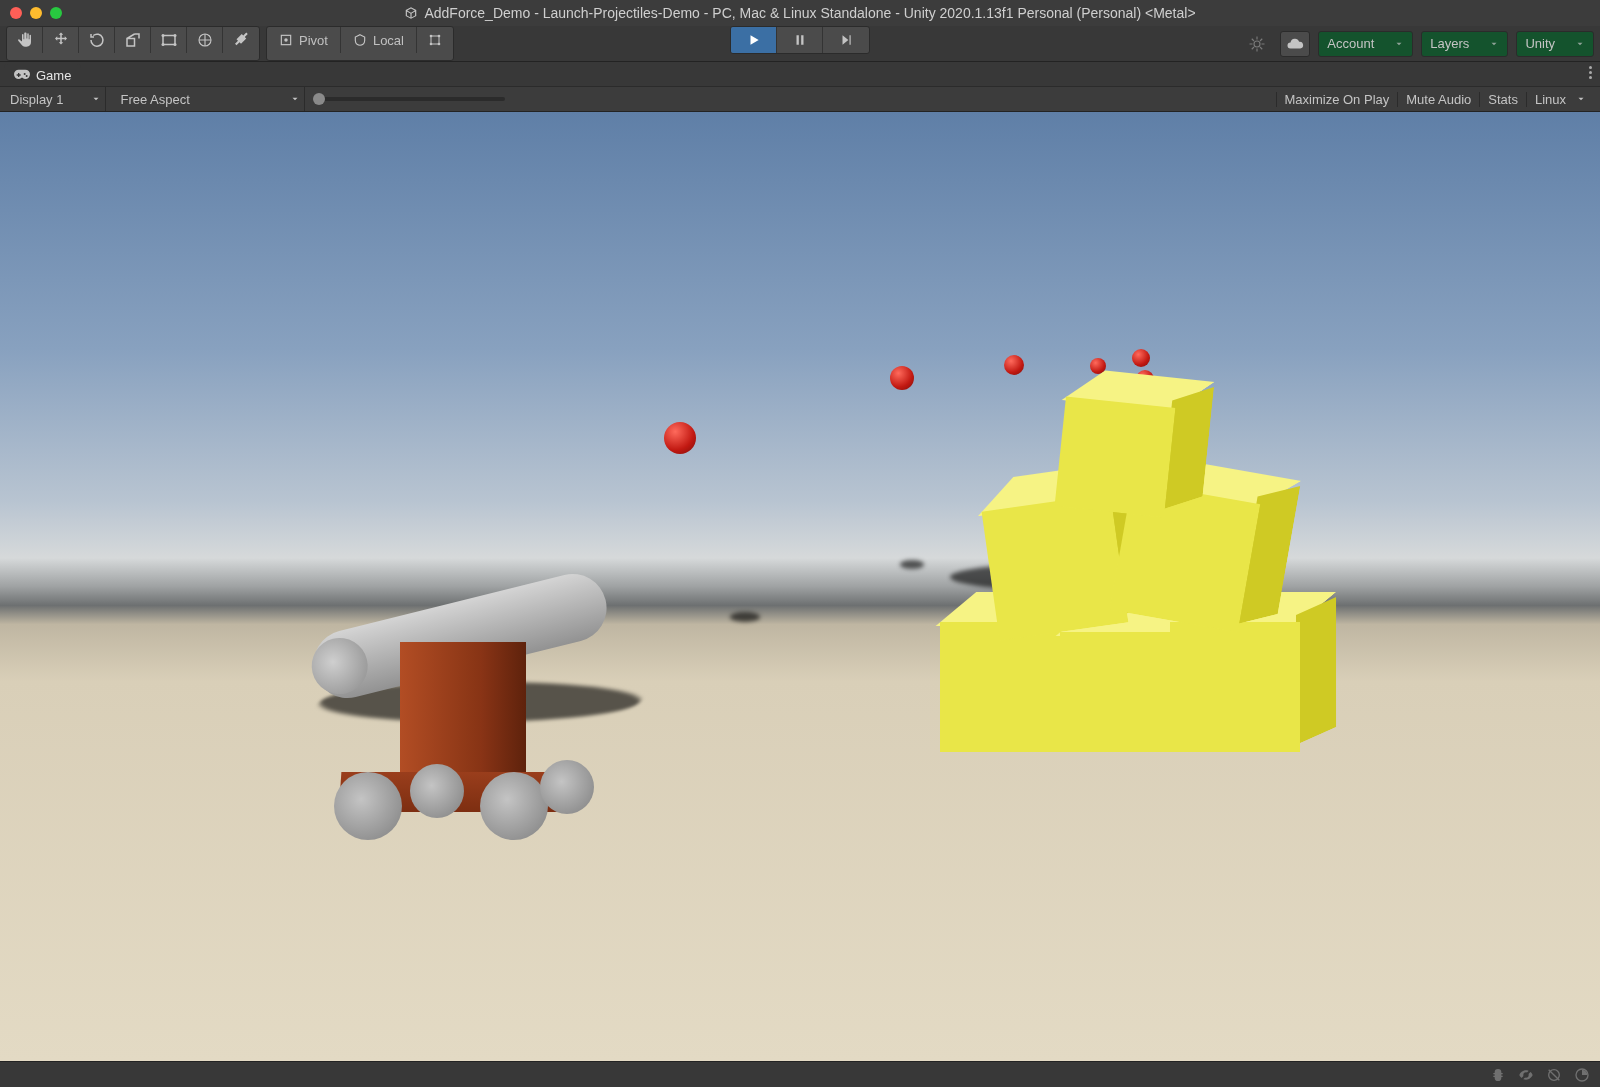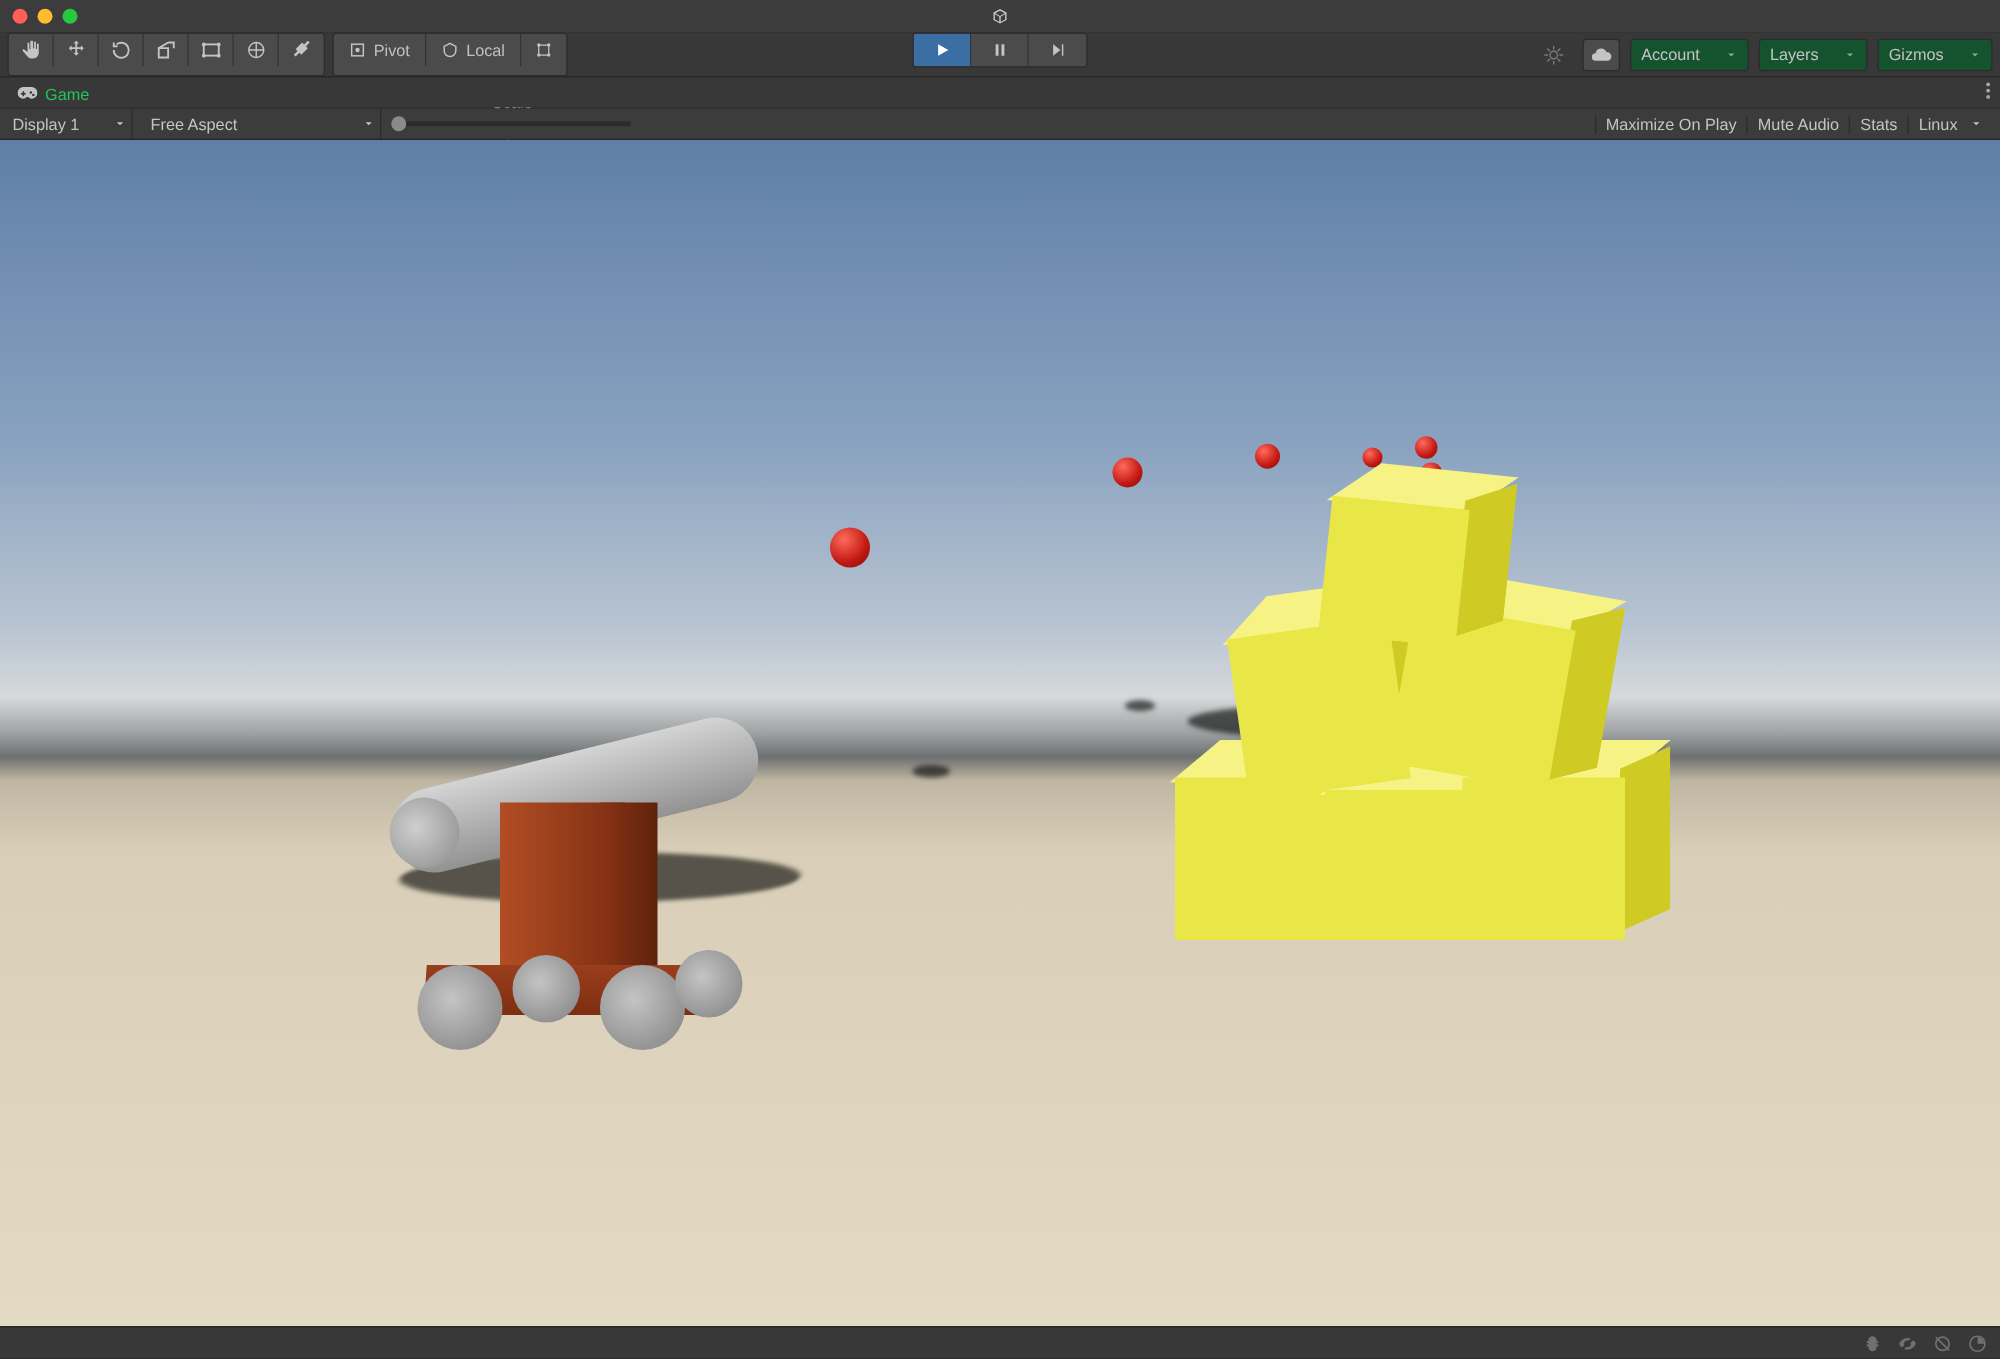--- a/index.html
+++ b/index.html
@@ -81,21 +81,21 @@
     display:flex; align-items:flex-end;
     padding-left:4px;
     position:relative;
   }
   .tab {
     height:22px;
     background:#383838;
     border-top-left-radius:4px; border-top-right-radius:4px;
     display:flex; align-items:center; gap:6px;
     padding:0 10px;
-    color:#22c55e;
+    color:#e5e5e5;
     font-size:13px;
   }
   .tabbar .kebab {
     position:absolute; right:8px; top:4px; color:#aaa;
     display:flex; flex-direction:column; gap:2px;
   }
   .tabbar .kebab span { width:3px; height:3px; background:#aaa; border-radius:50%; display:block;}
 
   
   .subbar {
@@ -221,20 +221,21 @@
 <div class="titlebar">
   <div class="traffic-lights">
     <span class="tl-close"></span>
     <span class="tl-min"></span>
     <span class="tl-max"></span>
   </div>
   <div class="title-center">
     <svg width="14" height="14" viewBox="0 0 24 24">
         <path fill="#c4c4c4" d="M12 2 3 7v10l9 5 9-5V7l-9-5zm0 2.3 6.5 3.6L12 11.5 5.5 7.9 12 4.3zM5 9.4l6 3.3v7L5 16.4v-7zm14 0v7l-6 3.3v-7l6-3.3z"></path>
       </svg>
+    <span>AddForce_Demo - Launch-Projectiles-Demo - PC, Mac &amp; Linux Standalone - Unity 2020.1.13f1 Personal (Personal) &lt;Metal&gt;</span>
   </div>
 </div>
 
 <div class="toolbar">
 
   <div class="tool-group">
     <div class="tool-btn">
       <svg width="18" height="18" viewBox="0 0 24 24">
           <path fill="#c4c4c4" d="M13 2c.6 0 1 .4 1 1v7h1V4c0-.6.4-1 1-1s1 .4 1 1v7h1V6c0-.6.4-1 1-1s1 .4 1 1v9c0 3-2 6-6 6h-2c-2 0-3-1-4-2l-5-6c-.4-.5-.3-1.2.2-1.6.5-.4 1.2-.3 1.6.2L8 14V5c0-.6.4-1 1-1s1 .4 1 1v6h1V3c0-.6.4-1 1-1z"></path>
         </svg>
@@ -337,21 +338,21 @@
           <path fill="#c4c4c4" d="M6 9l6 6 6-6z"></path>
         </svg>
     </div>
     <div class="dd">
       <span>Layers</span>
       <svg class="chev chev-svg" width="10" height="10" viewBox="0 0 24 24">
           <path fill="#c4c4c4" d="M6 9l6 6 6-6z"></path>
         </svg>
     </div>
     <div class="dd">
-      <span>Gizmos</span>
+      <span>Unity</span>
       <svg class="chev chev-svg" width="10" height="10" viewBox="0 0 24 24">
           <path fill="#c4c4c4" d="M6 9l6 6 6-6z"></path>
         </svg>
     </div>
   </div>
 </div>
 
 <div class="tabbar">
   <div class="tab">
     <svg width="16" height="12" viewBox="0 0 24 16">

